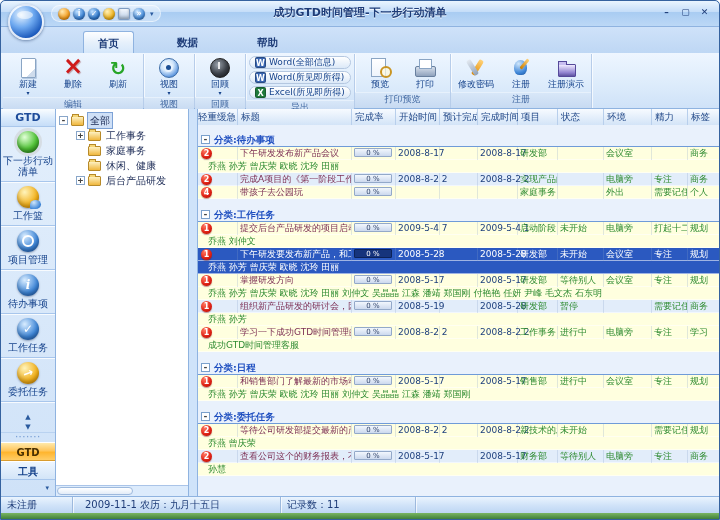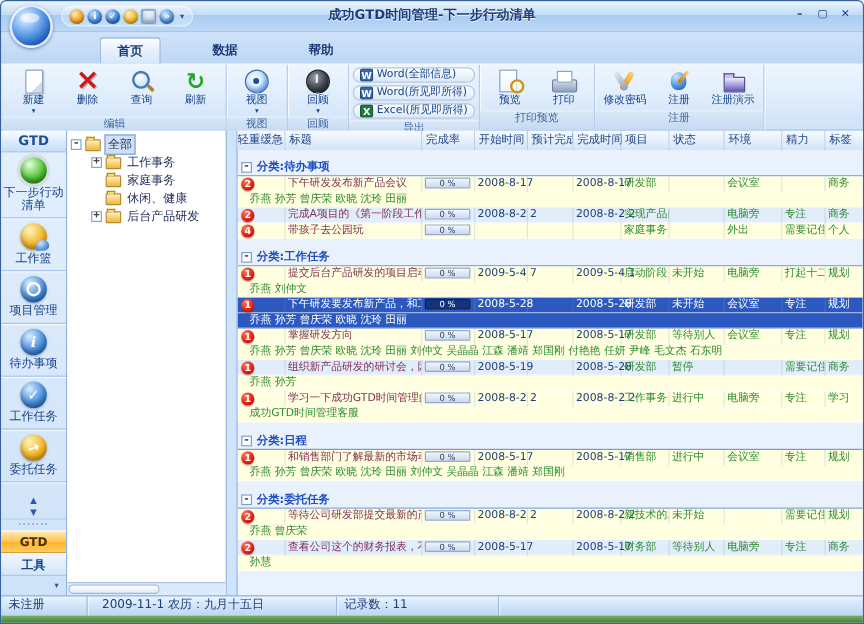--- a/index.html
+++ b/index.html
@@ -257,24 +257,20 @@
           <div class="rbtn">
             <span class="ric i-new"></span>
             <span class="rlbl">新建</span>
             <span class="rarrow">▾</span>
           </div>
           <div class="rbtn">
             <span class="ric i-delete"></span>
             <span class="rlbl">删除</span>
           </div>
           <div class="rbtn">
-            <span class="ric i-search"></span>
-            <span class="rlbl">查询</span>
-          </div>
-          <div class="rbtn">
             <span class="ric i-refresh"></span>
             <span class="rlbl">刷新</span>
           </div>
         </div>
         <div class="rlabel">编辑</div>
       </div>
       <div class="rgroup">
         <div class="rbody">
           <div class="rbtn">
             <span class="ric i-view"></span>

